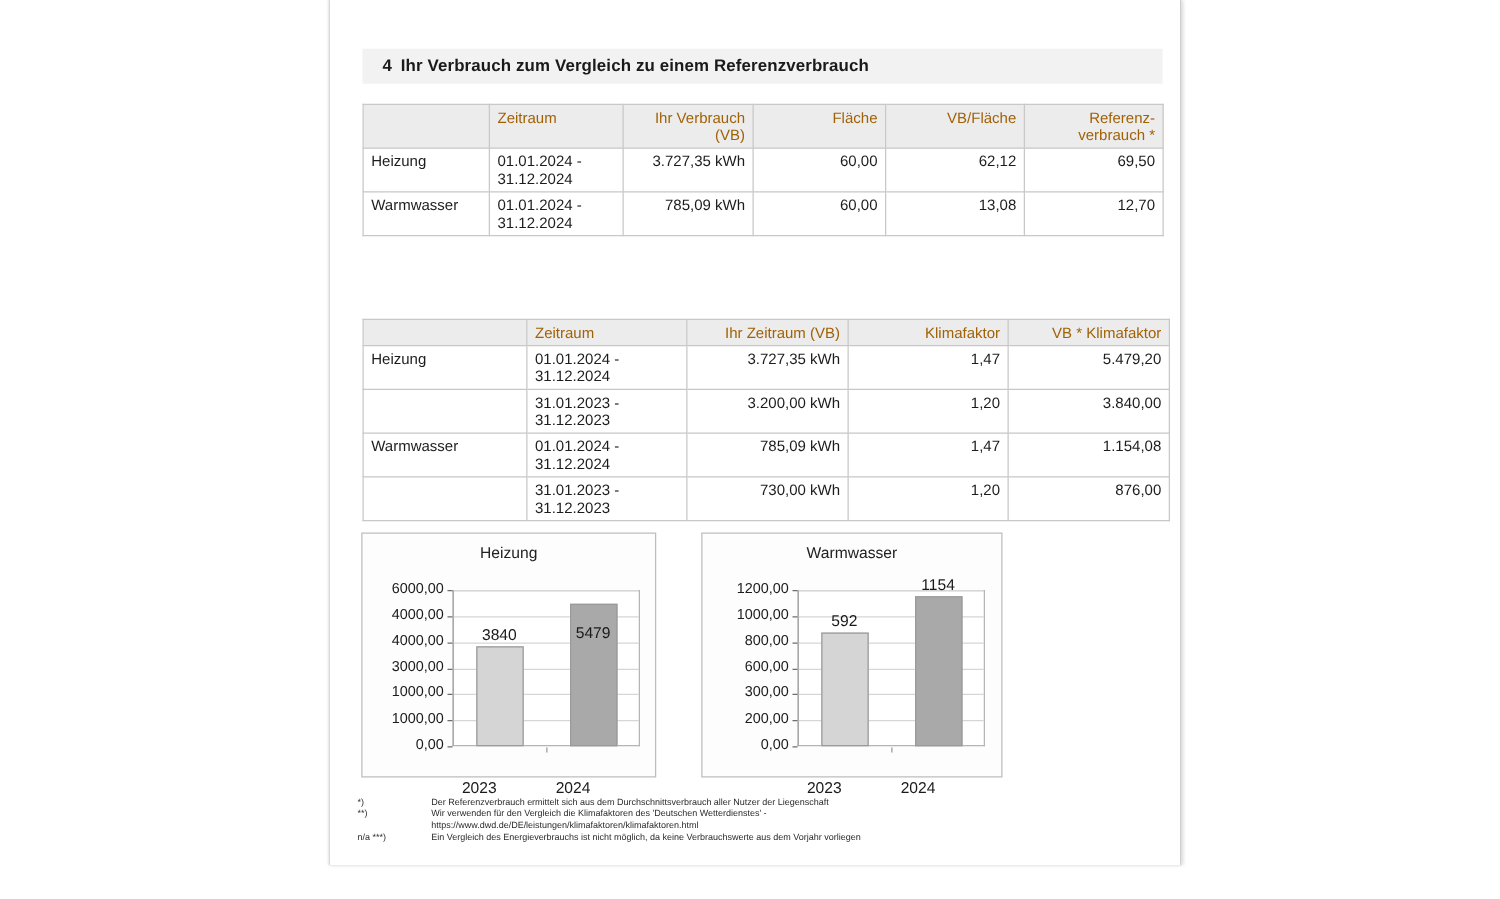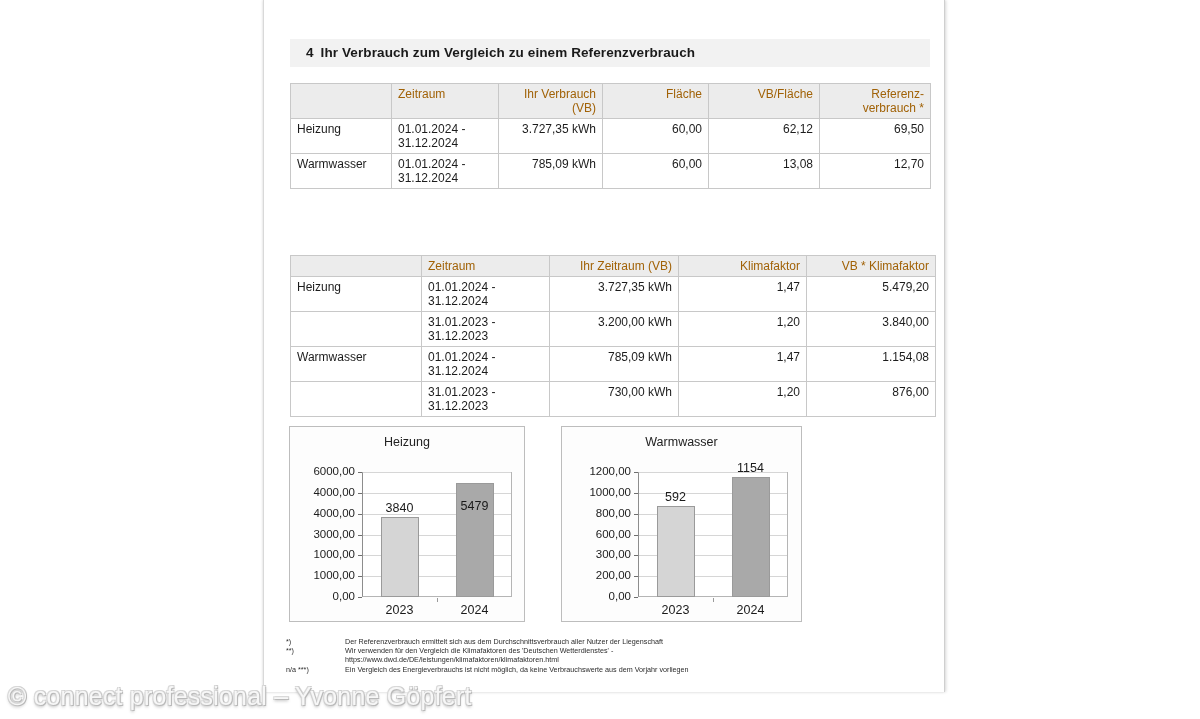--- a/index.html
+++ b/index.html
@@ -90,21 +90,21 @@
     line-height: 11px;
   }
   .tickmark { position: absolute; width: 4px; height: 1px; background: #6e6e6e; }
   .bar { position: absolute; border: 1px solid #9a9a9a; }
   .bar.light { background: #d5d5d5; }
   .bar.dark  { background: #a9a9a9; }
   .bar-value {
     position: absolute; font-size: 12.5px; color: #1a1a1a; text-align: center;
   }
   .cat-label {
-    position: absolute; font-size: 12.5px; color: #1a1a1a; text-align: center;
+    position: absolute; font-size: 12.5px; color: #1a1a1a; text-align: left; margin-top: 20px;
   }
   .xaxis-tick { position: absolute; width: 1px; height: 4px; background: #9a9a9a; }
 
   
   .fn { position: absolute; font-size: 7.2px; color: #2b2b2b; line-height: 9.5px; white-space: nowrap; }
   .fn-mark { position: absolute; font-size: 7.2px; color: #2b2b2b; line-height: 9.5px; text-align: left; }
 
   
   .watermark {
     position: absolute;
@@ -328,14 +328,13 @@
           <div class="fn-mark" style="left: 22px; top: 646px; width: 58px;">**)</div>
           <div class="fn" style="left: 81px; top: 646px;">Wir verwenden für den Vergleich die Klimafaktoren des 'Deutschen Wetterdienstes' -</div>
           <div class="fn" style="left: 81px; top: 655px;">https://www.dwd.de/DE/leistungen/klimafaktoren/klimafaktoren.html</div>
           <div class="fn-mark" style="left: 22px; top: 665px; width: 58px;">n/a ***)</div>
           <div class="fn" style="left: 81px; top: 665px;">Ein Vergleich des Energieverbrauchs ist nicht möglich, da keine Verbrauchswerte aus dem Vorjahr vorliegen</div>
         </div>
 
     </div>
   </div>
 
-  <div class="watermark">© connect professional – Yvonne Göpfert</div>
 </div>
 
 </body></html>

